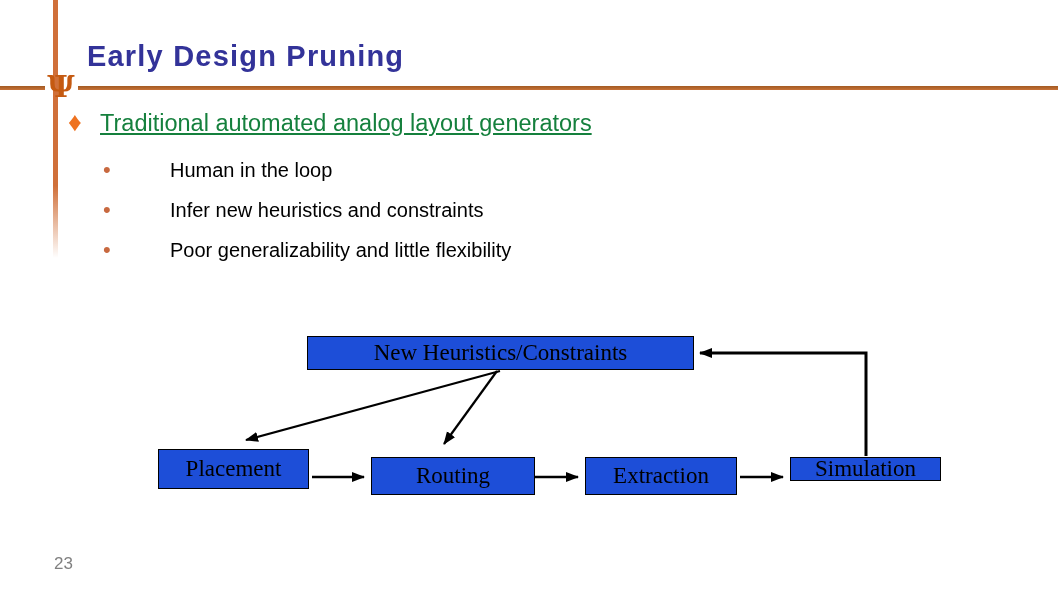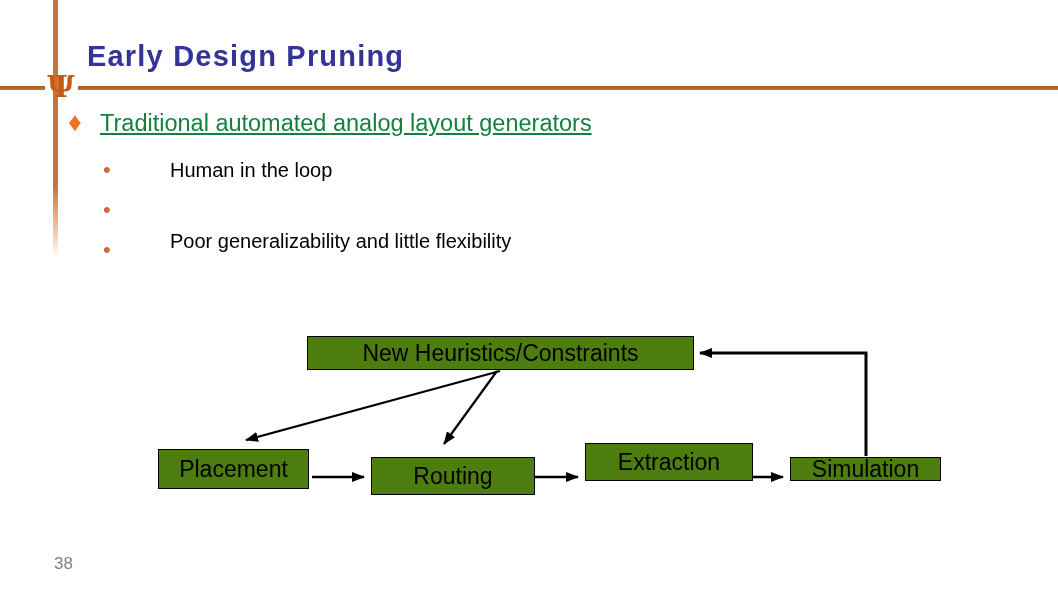--- a/index.html
+++ b/index.html
@@ -60,29 +60,29 @@
   .sub-text {
     position: absolute; left: 132px;
     font-size: 20px; color: #000000; white-space: nowrap; margin-left: 38px;
   }
 
   
   .arrow-layer { position: absolute; left: 0; top: 0; width: 1058px; height: 595px; }
   .dbox {
     position: absolute;
     box-sizing: border-box;
-    background: #4d7c0f;
+    background: #1d4ed8;
     border: 1.5px solid #000000;
     display: flex; align-items: center; justify-content: center;
-    font-size: 23px; color: #000000; white-space: nowrap;
+    font-size: 23px; color: #000000; white-space: nowrap; font-family: Liberation Serif, serif;
   }
   .nh-box         { left: 307px; top: 336px; width: 387px; height: 34px; }
   .box-placement  { left: 158px; top: 449px; width: 151px; height: 40px; }
   .box-routing    { left: 371px; top: 457px; width: 164px; height: 38px; }
-  .box-extraction { left: 585px; top: 443px; width: 168px; height: 38px; }
+  .box-extraction { left: 585px; top: 457px; width: 152px; height: 38px; }
   .box-simulation { left: 790px; top: 457px; width: 151px; height: 24px; }
 
   .page-number {
     position: absolute; left: 54px; top: 554px;
     font-size: 17px; color: #808080;
   }
 </style>
 </head>
 <body>
 
@@ -95,23 +95,24 @@
 
   <h1 class="title">Early Design Pruning</h1>
 
   <span class="diamond">♦</span>
   <span class="l1-text">Traditional automated analog layout generators</span>
 
   <span class="sub-dot" style="top:158px">•</span>
   <span class="sub-text" style="top:159px">Human in the loop</span>
 
   <span class="sub-dot" style="top:198px">•</span>
+  <span class="sub-text" style="top:199px">Infer new heuristics and constraints</span>
 
   <span class="sub-dot" style="top:238px">•</span>
-  <span class="sub-text" style="top:230px">Poor generalizability and little flexibility</span>
+  <span class="sub-text" style="top:239px">Poor generalizability and little flexibility</span>
 
   <svg class="arrow-layer" width="1058" height="595" viewBox="0 0 1058 595" xmlns="http://www.w3.org/2000/svg">
     <defs>
       <marker id="ah" markerUnits="userSpaceOnUse" markerWidth="14" markerHeight="12" refX="12" refY="5.5" orient="auto">
         <polygon points="0,0.5 13,5.5 0,10.5" fill="#000000"></polygon>
       </marker>
     </defs>
     <line x1="312" y1="477" x2="364" y2="477" stroke="#000" stroke-width="2.5" marker-end="url(#ah)"></line>
     <line x1="526" y1="477" x2="578" y2="477" stroke="#000" stroke-width="2.5" marker-end="url(#ah)"></line>
     <line x1="740" y1="477" x2="783" y2="477" stroke="#000" stroke-width="2.5" marker-end="url(#ah)"></line>
@@ -119,15 +120,15 @@
     <line x1="500" y1="371" x2="246" y2="440" stroke="#000" stroke-width="2.2" marker-end="url(#ah)"></line>
     <line x1="497" y1="371" x2="444" y2="444" stroke="#000" stroke-width="2.2" marker-end="url(#ah)"></line>
   </svg>
 
   <div class="dbox nh-box">New Heuristics/Constraints</div>
   <div class="dbox box-placement">Placement</div>
   <div class="dbox box-routing">Routing</div>
   <div class="dbox box-extraction">Extraction</div>
   <div class="dbox box-simulation">Simulation</div>
 
-  <div class="page-number">38</div>
+  <div class="page-number">23</div>
 
 </div>
 
 </body></html>

